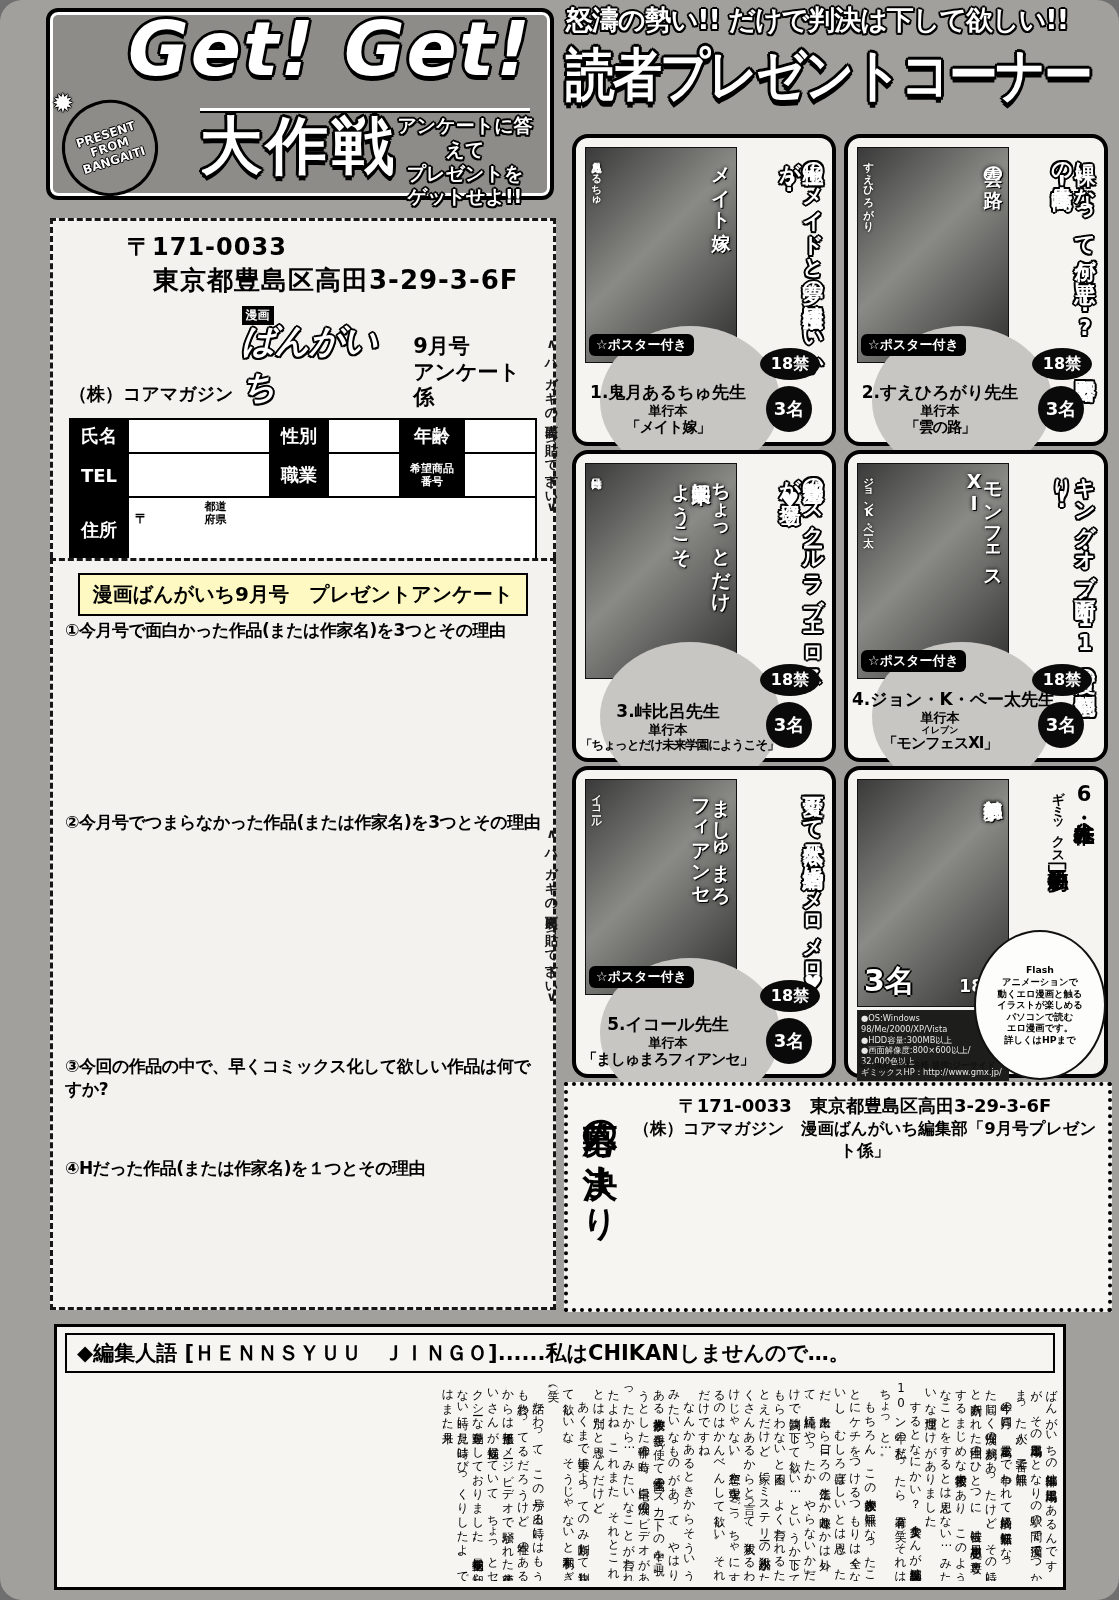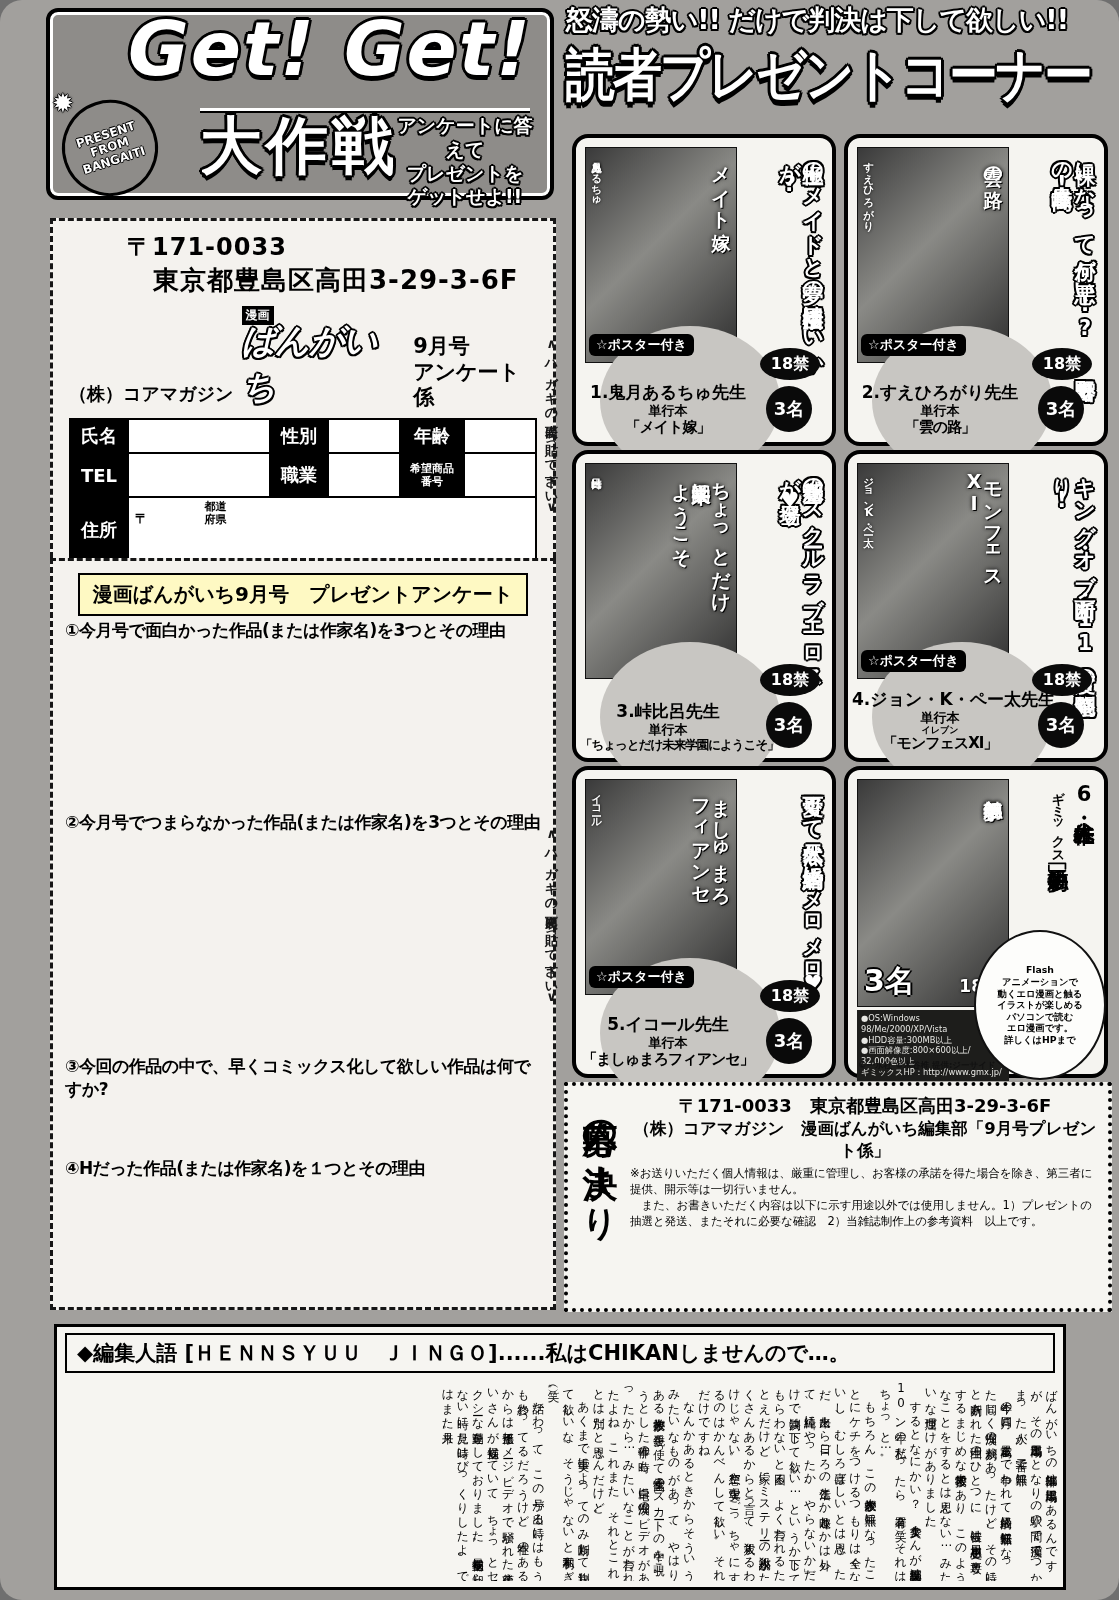--- a/index.html
+++ b/index.html
@@ -320,22 +320,20 @@
 エロ漫画です。
 詳しくはHPまで</div>
     <div class="copyright">©一水社 ©木谷椎 提供:ジーサイド</div>
   </div>
 
   <div id="rules-box">
     <div class="rules-title">応募の決まり</div>
     <div class="rules-content">
       <div class="rules-addr1">〒171-0033　東京都豊島区高田3-29-3-6F</div>
       <div class="rules-addr2">（株）コアマガジン　漫画ばんがいち編集部「9月号プレゼント係」</div>
-      <div class="rules-note">※お送りいただく個人情報は、厳重に管理し、お客様の承諾を得た場合を除き、第三者に提供、開示等は一切行いません。
-　また、お書きいただく内容は以下に示す用途以外では使用しません。1）プレゼントの抽選と発送、またそれに必要な確認　2）当雑誌制作上の参考資料　以上です。</div>
     </div>
   </div>
 
   <div id="editor-box">
     <div class="editor-title">◆編集人語 [ＨＥＮＮＳＹＵＵ　ＪＩＮＧＯ]......私はCHIKANしませんので…。</div>
     <div class="editor-body">ばんがいちの編集部は高田馬場にあるんですが、その高田馬場ととなりの駅の間で痴漢でつかまった人が、二審で無罪に。
 　今年の四月に、最高裁まで争われて最終的に逆転無罪になった同じく痴漢の裁判があったけど、その時に無罪と判断された理由のひとつに、被告は日本思想史を専攻とするまじめな大学教授であり、このよう（痴漢）なことをするとは思えない…みたいな理屈づけがありました。
 　するとなにかい？　美少女まんが誌編集長歴10ン年の私だったら、有罪？（笑）。それはちょっと…。
 　もちろん、この大学教授が無罪になったことにケチをつけるつもりは全くないし、むしろ喜ばしいとは思う。ただ、出来たら日ごろの生活とか趣味とかは外して、純粋に「やったか、やらないか」だけで判決は下して欲しい…というか下してもらわないと困る。よく言われるたとえだけど、家にミステリーの殺人小説がたくさんあるからと言って、殺人するわけじゃない。空想と現実をごっちゃにするのはかんべんして欲しい。それだけですね。
 　なんかあるときからそういう風潮みたいなものがあって、やはりある大学教授が手鏡を使って女子高生のスカートの中を覗こうとした事件の時も、自宅に痴漢のビデオがあったから…みたいなことが言われたよね。これまた、それとこれとは別だと思うんだけど。

